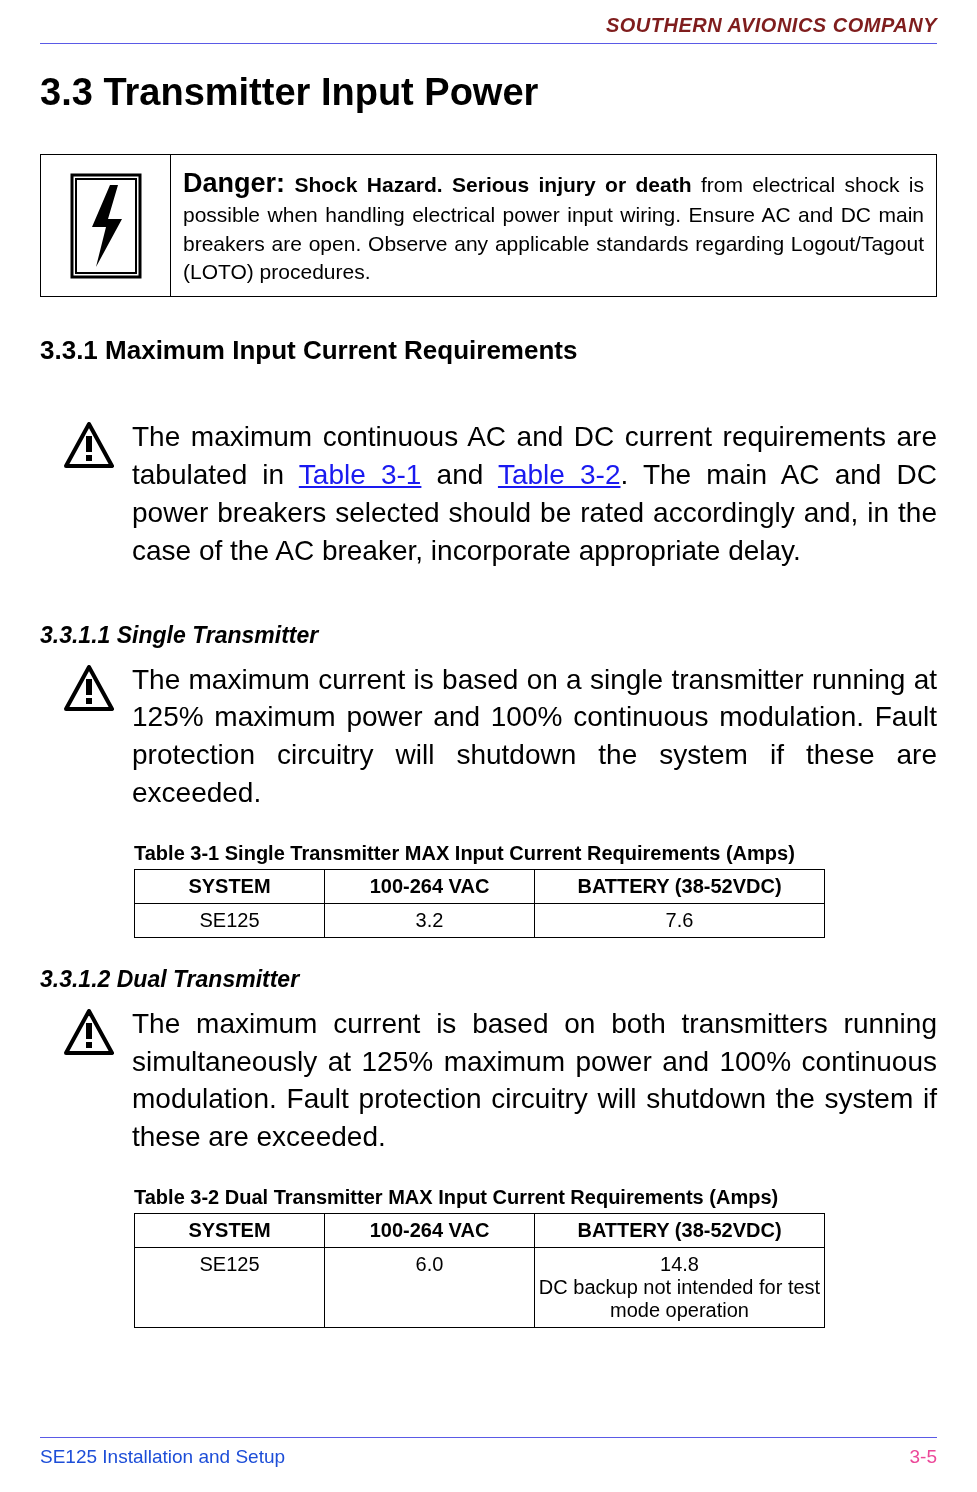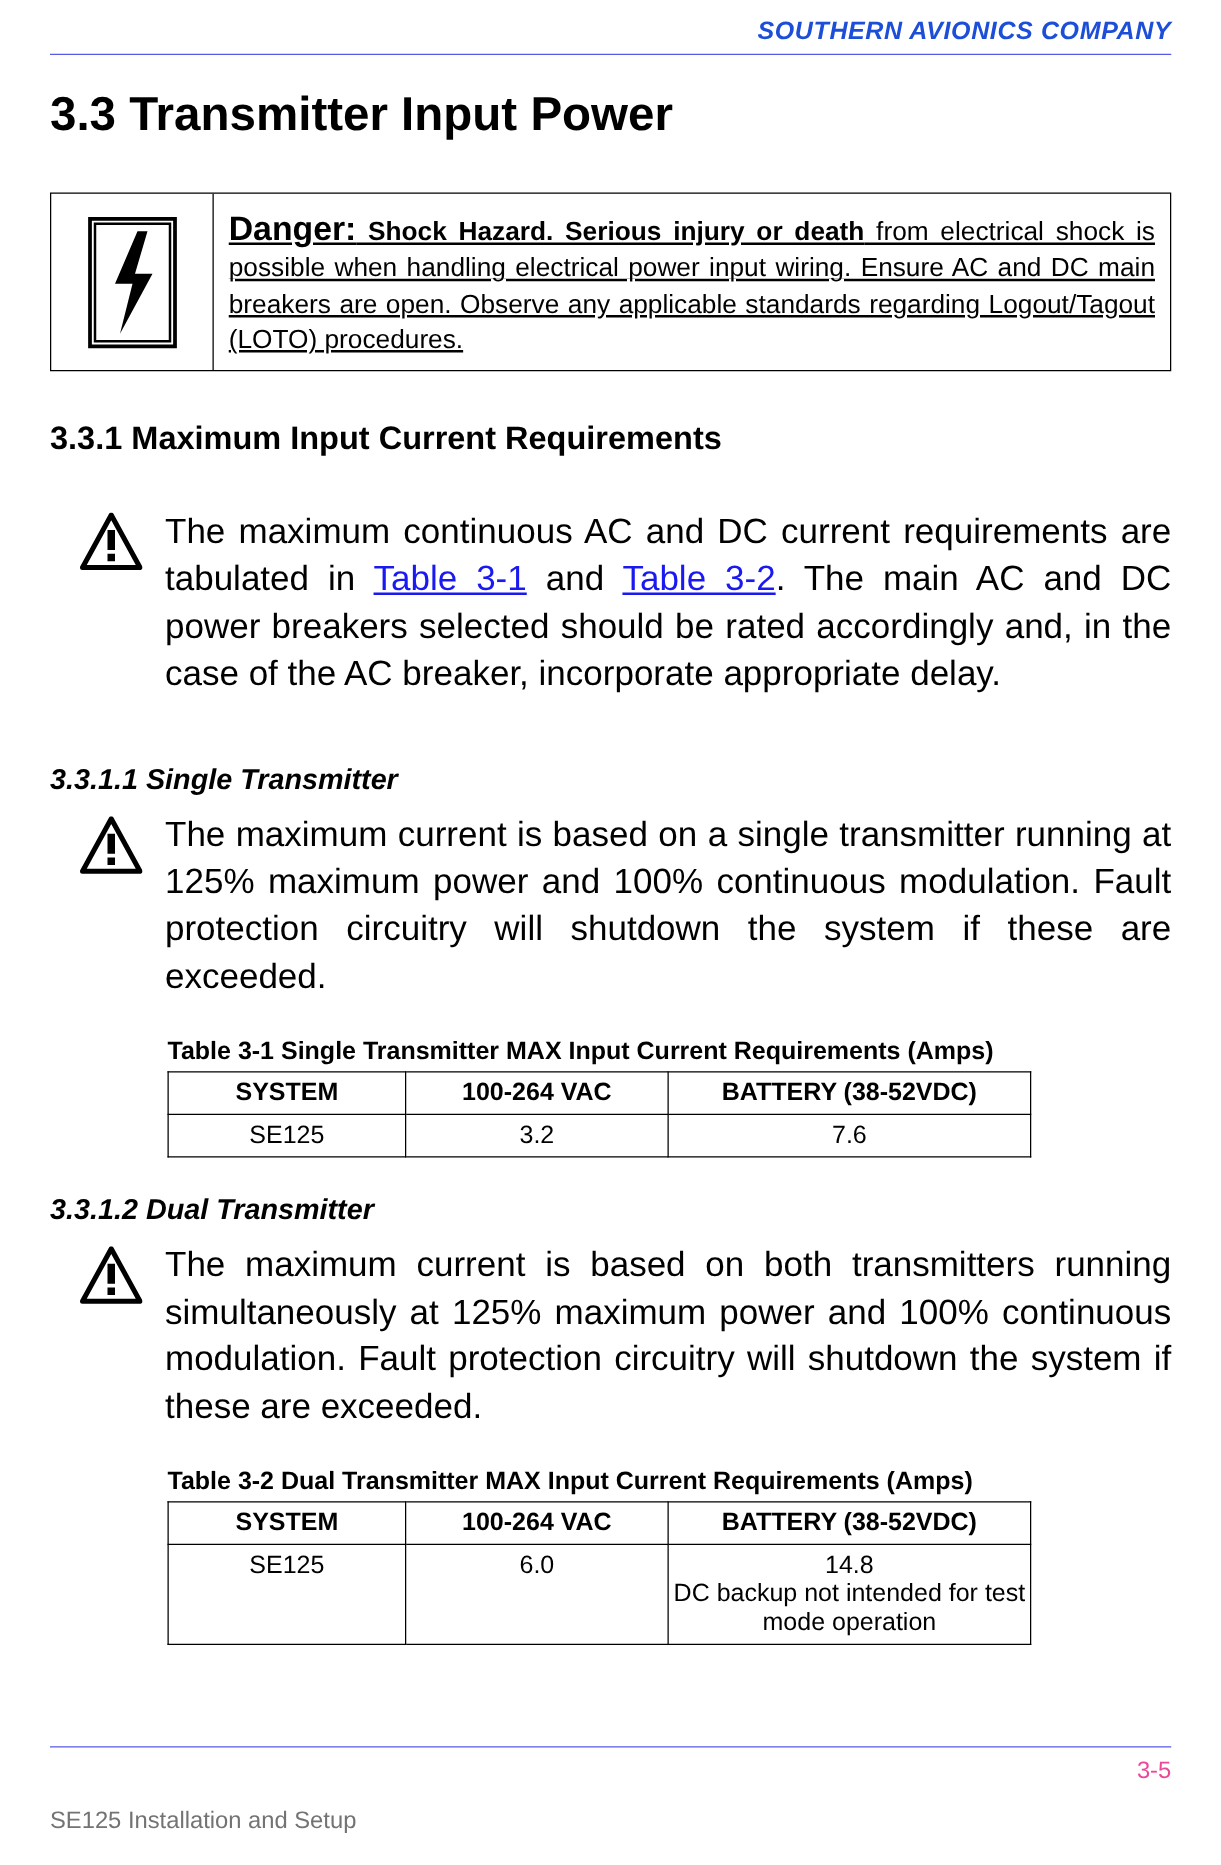--- a/index.html
+++ b/index.html
@@ -13,35 +13,34 @@
       padding: 0 40px;
     }
     .header {
       border-bottom: 1.5px solid #5a5ae6;
       padding: 14px 0 6px 0;
       text-align: right;
     }
     .header-text {
       font-style: italic;
       font-weight: bold;
-      color: #1d4ed8;
+      color: #7f1d1d;
       font-size: 20px;
       letter-spacing: 0.5px;
     }
     .h1-section {
       font-size: 38px;
       font-weight: bold;
       margin-top: 27px;
       margin-bottom: 40px;
     }
     .danger-box {
       border: 1.5px solid #000;
       display: flex;
       margin: 0 0 32px 0;
-      text-decoration: underline;
     }
     .danger-icon-cell {
       border-right: 1.5px solid #000;
       width: 130px;
       display: flex;
       align-items: center;
       justify-content: center;
       padding: 12px;
     }
     .danger-icon {
@@ -56,21 +55,21 @@
       text-align: justify;
     }
     .danger-label {
       font-size: 27px;
       font-weight: bold;
     }
     .h2-section {
       font-size: 26px;
       font-weight: bold;
       margin-top: 38px;
-      margin-bottom: 40px;
+      margin-bottom: 52px;
     }
     .caution-block {
       display: flex;
       margin: 0 0 24px 0;
       padding-left: 24px;
     }
     .caution-icon {
       width: 50px;
       height: 48px;
       flex-shrink: 0;
@@ -123,21 +122,21 @@
       position: absolute;
       bottom: 24px;
       left: 40px;
       right: 40px;
       border-top: 1.5px solid #5a5ae6;
       display: flex;
       justify-content: space-between;
       padding-top: 8px;
       font-size: 19px;
     }
-    .footer-left { color: #737373; margin-top: 40px; }
+    .footer-left { color: #1d4ed8; }
     .footer-right { color: #ec4899; }
   </style>
 </head>
 <body>
 
 <div class="header">
   <span class="header-text">SOUTHERN AVIONICS COMPANY</span>
 </div>
 
 <h1 class="h1-section">3.3  Transmitter Input Power</h1>

